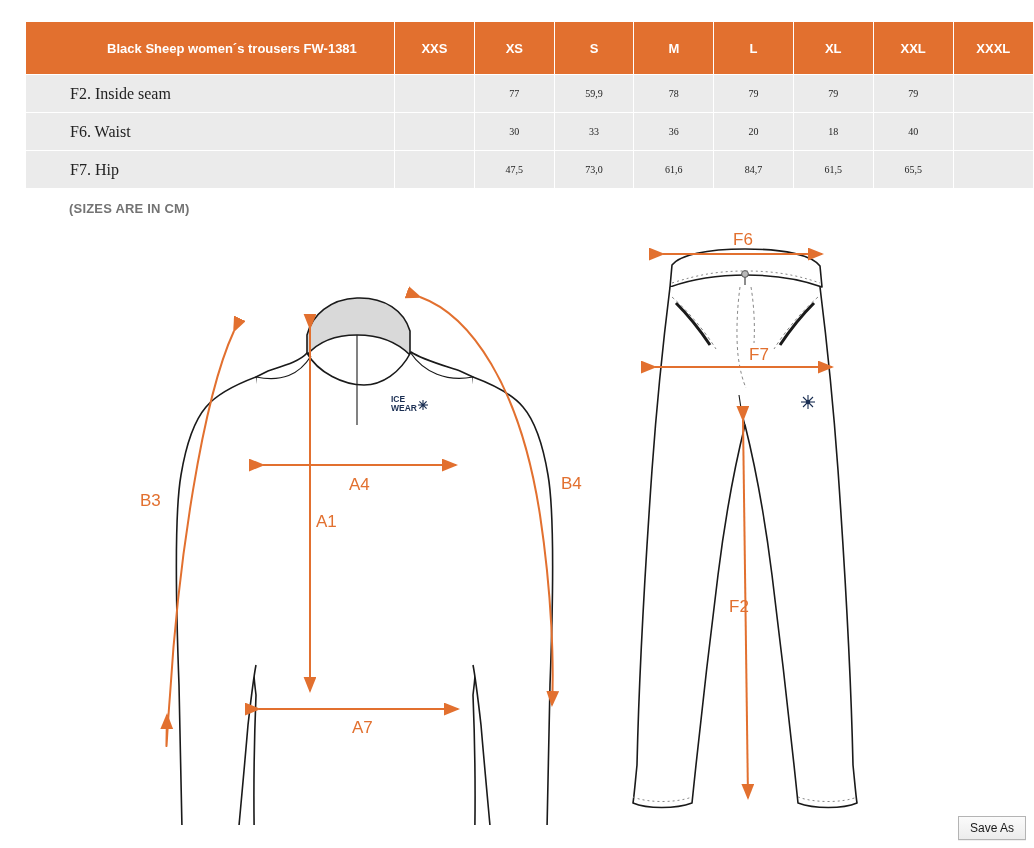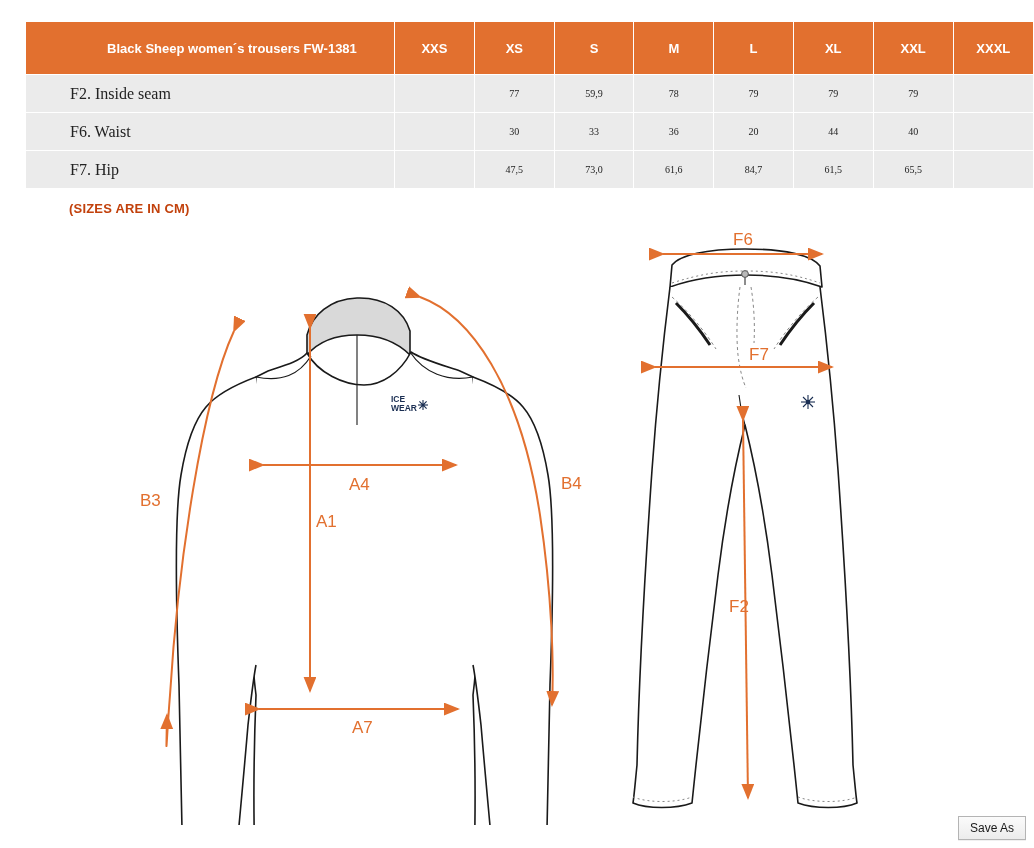--- a/index.html
+++ b/index.html
@@ -60,21 +60,21 @@
   .size-table tbody td.row-label {
     text-align: left;
     padding-left: 44px;
     font-size: 16px;
   }
   .size-table .sz-col { width: 81px; }
   .notes {
     position: absolute;
     left: 69px;
     top: 201px;
-    color: #c2410c;
+    color: #737373;
     font-size: 13px;
     font-weight: bold;
     letter-spacing: 0.2px;
   }
 
   
   .drawing {
     position: absolute;
     left: 0;
     top: 225px;
@@ -130,21 +130,21 @@
         <td>79</td>
         <td></td>
       </tr>
       <tr>
         <td class="row-label">F6. Waist</td>
         <td></td>
         <td>30</td>
         <td>33</td>
         <td>36</td>
         <td>20</td>
-        <td>44</td>
+        <td>18</td>
         <td>40</td>
         <td></td>
       </tr>
       <tr>
         <td class="row-label">F7. Hip</td>
         <td></td>
         <td>47,5</td>
         <td>73,0</td>
         <td>61,6</td>
         <td>84,7</td>

